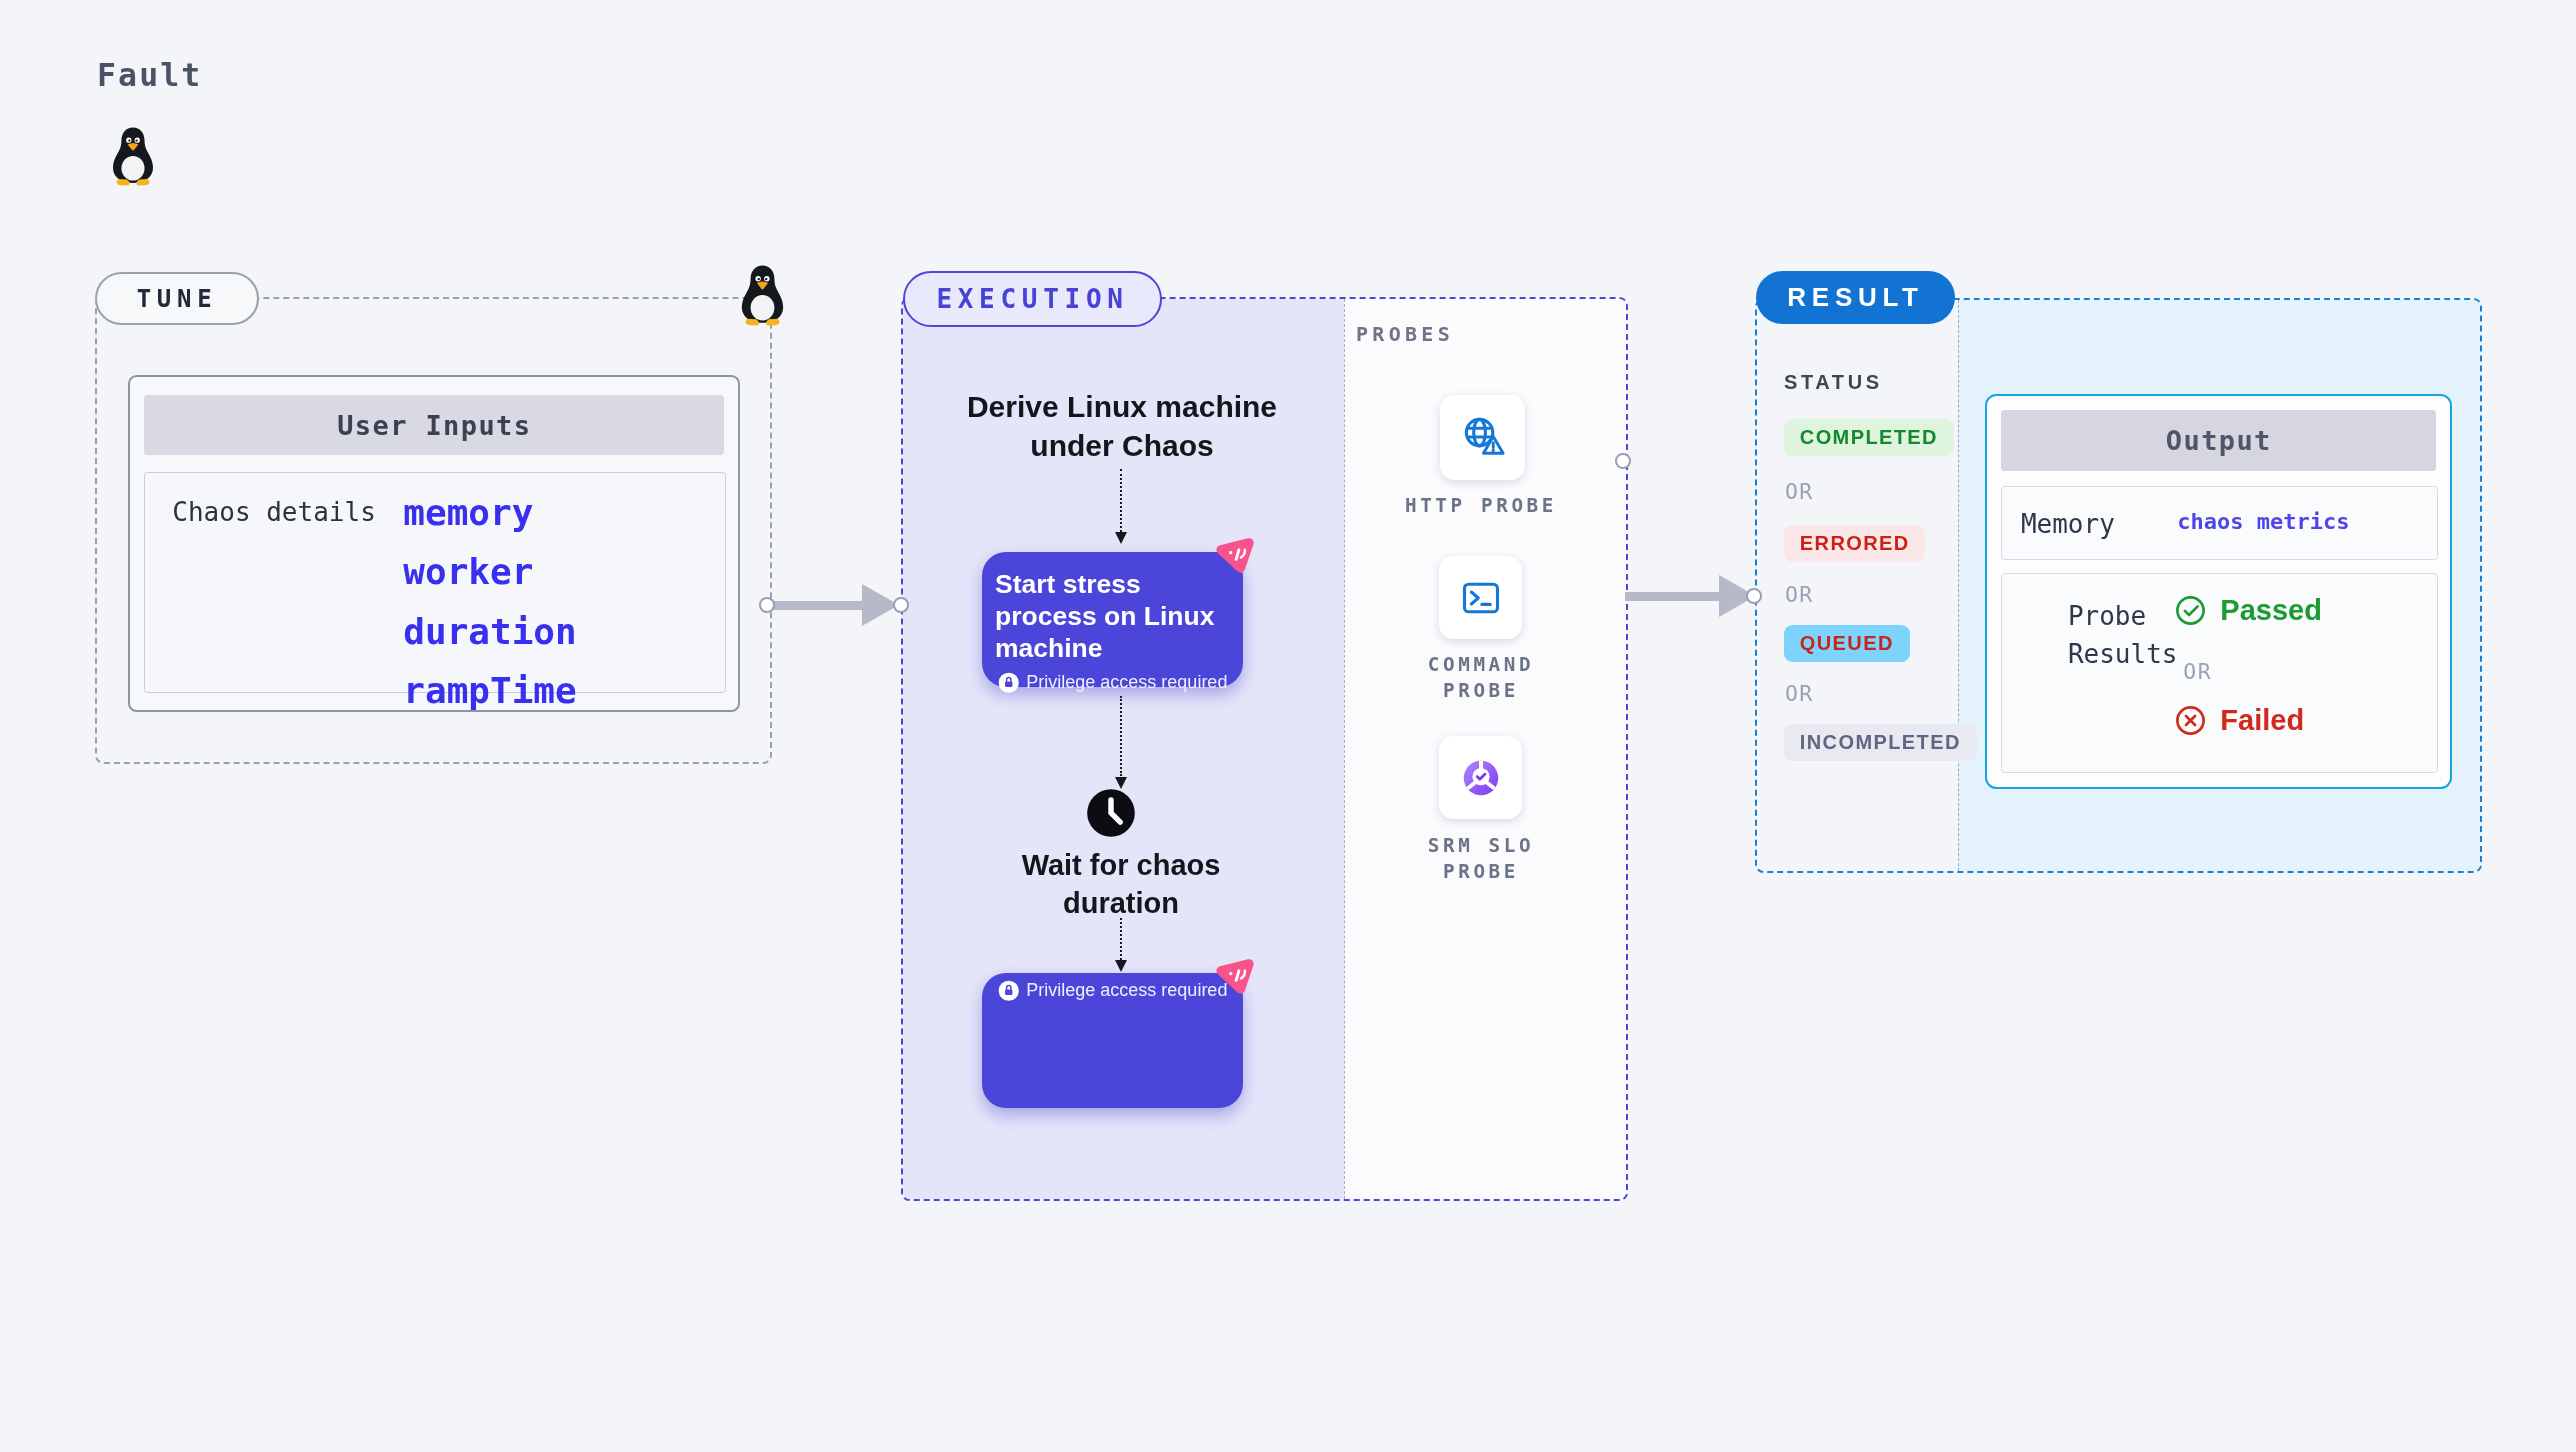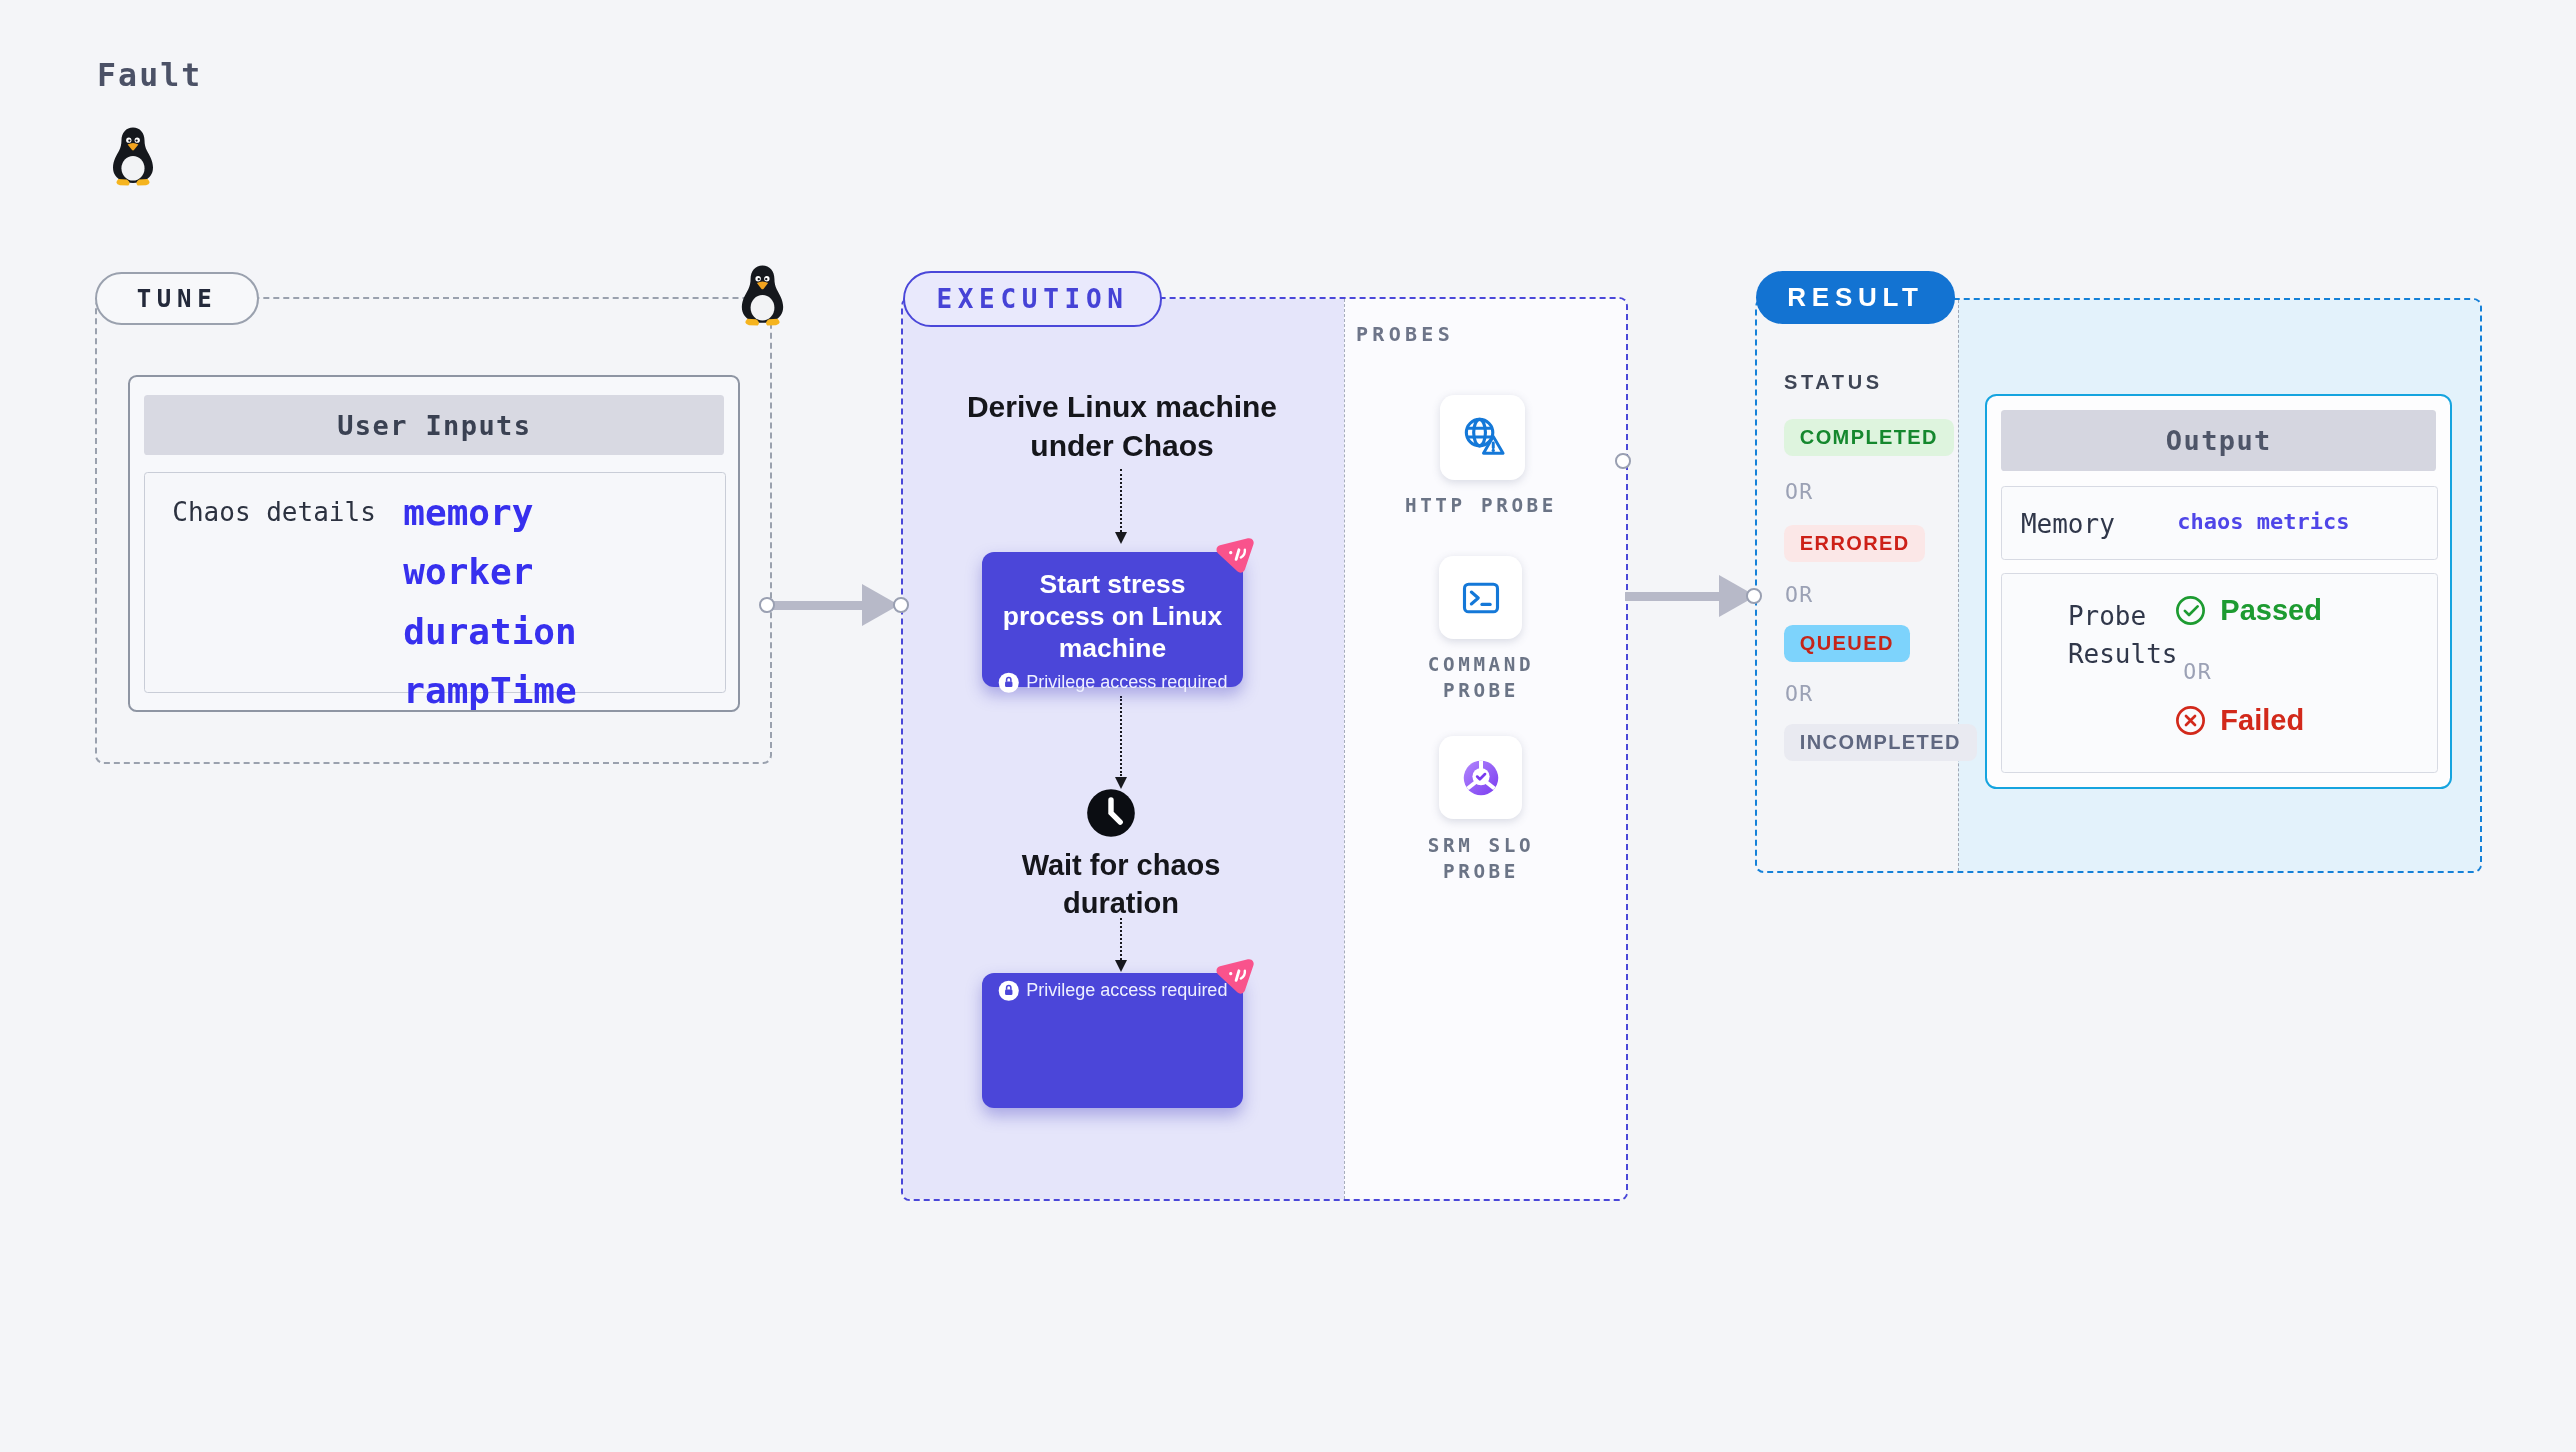--- a/index.html
+++ b/index.html
@@ -37,22 +37,22 @@
              border-radius:3.6px;display:flex;align-items:center;justify-content:center;
              font-size:27px;color:#3a4152;letter-spacing:1.4px;font-weight:600;}
   .ui-body{position:absolute;left:14.3px;top:95px;width:580px;height:219px;background:#f6f7fa;
            border:1.4px solid #c9cdd7;border-radius:3.6px;}
   .ui-row-label{position:absolute;left:27px;top:24px;font-size:26px;color:#2c3240;}
   .ui-values{position:absolute;left:258px;top:18.6px;display:flex;flex-direction:column;gap:18.6px;
              font-size:36px;font-weight:700;color:#3730ee;}
 
   
   .flow-label{font-weight:bold;color:#15161b;text-align:center;line-height:1.3;z-index:6;}
-  .node{background:#4b46d9;border-radius:12px;box-shadow:0 7.2px 15.8px rgba(60,55,190,.35);
-        color:#fff;text-align:center;z-index:6;}
+  .node{background:#4b46d9;border-radius:24px;box-shadow:0 7.2px 15.8px rgba(60,55,190,.35);
+        color:#fff;text-align:left;z-index:6;}
   .node-title{padding:17px 13px 0 13px;font-size:26.5px;font-weight:bold;line-height:1.2;}
   .node-note{margin-top:7.2px;display:flex;align-items:center;justify-content:center;gap:7.2px;
              font-size:18px;color:#eef0ff;}
   .chaos-logo{position:absolute;top:-21.5px;right:-17px;width:46px;height:46px;z-index:7;}
 
   
   .vdots{width:0;border-left:2.9px dotted #17181d;z-index:5;}
   .vhead{width:0;height:0;border-left:6.4px solid transparent;border-right:6.4px solid transparent;
          border-top:12px solid #17181d;z-index:5;}
 

